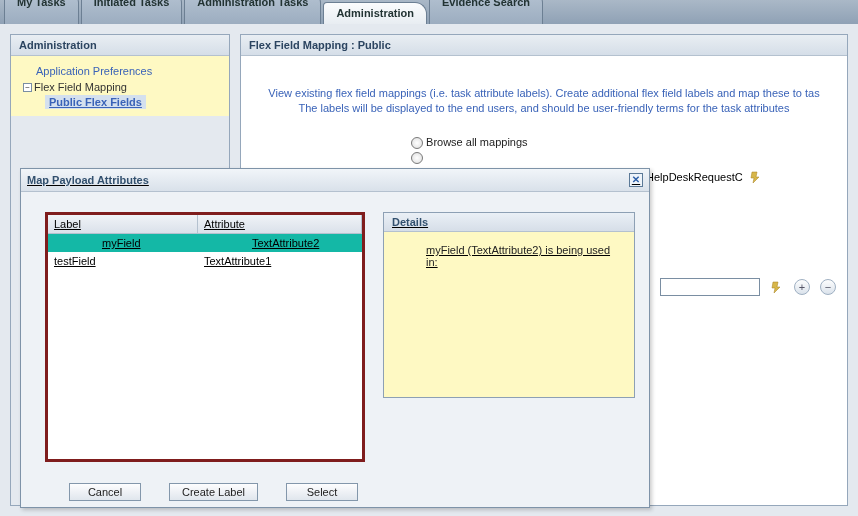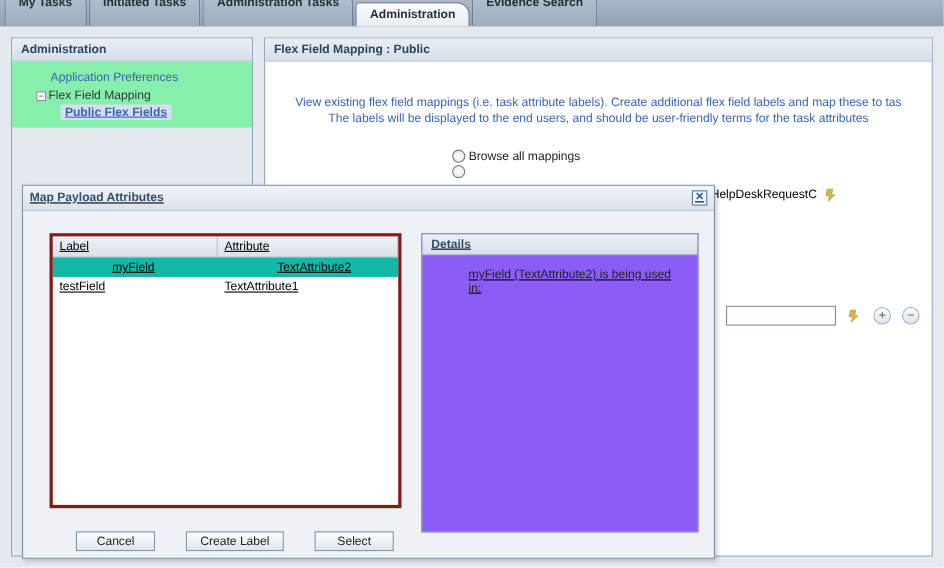--- a/index.html
+++ b/index.html
@@ -54,22 +54,22 @@
       border: 1px solid #95a7bb;
     }
     .panel-header {
       background: linear-gradient(#e9eef3, #d5dee8);
       border-bottom: 1px solid #b4c1cf;
       padding: 4px 8px;
       font-weight: bold;
       color: #2b4460;
     }
     .left-panel-body {
-      padding: 6px 22px;
-      background: #86efac;
+      padding: 6px 12px;
+      background: #fef9c3;
     }
     .tree-link {
       color: #3a63b8;
       cursor: pointer;
       padding: 2px 0;
     }
     .tree-row {
       display: flex;
       align-items: center;
       gap: 2px;
@@ -230,23 +230,23 @@
     }
     .grid-row.selected {
       background: #14b8a6;
       padding-left: 48px;
     }
     .col-label { width: 150px; }
     .col-attr  { flex: 1; }
 
     .details-box {
       flex: 1;
-      height: 272px;
+      height: 186px;
       border: 1px solid #8da0b4;
-      background: #8b5cf6;
+      background: #fef9c3;
     }
     .details-title {
       background: linear-gradient(#eaf0f6, #d6dee8);
       border-bottom: 1px solid #b4c1cf;
       padding: 3px 8px;
       font-weight: bold;
       color: #32506e;
     }
     .details-body {
       padding: 12px 10px;

